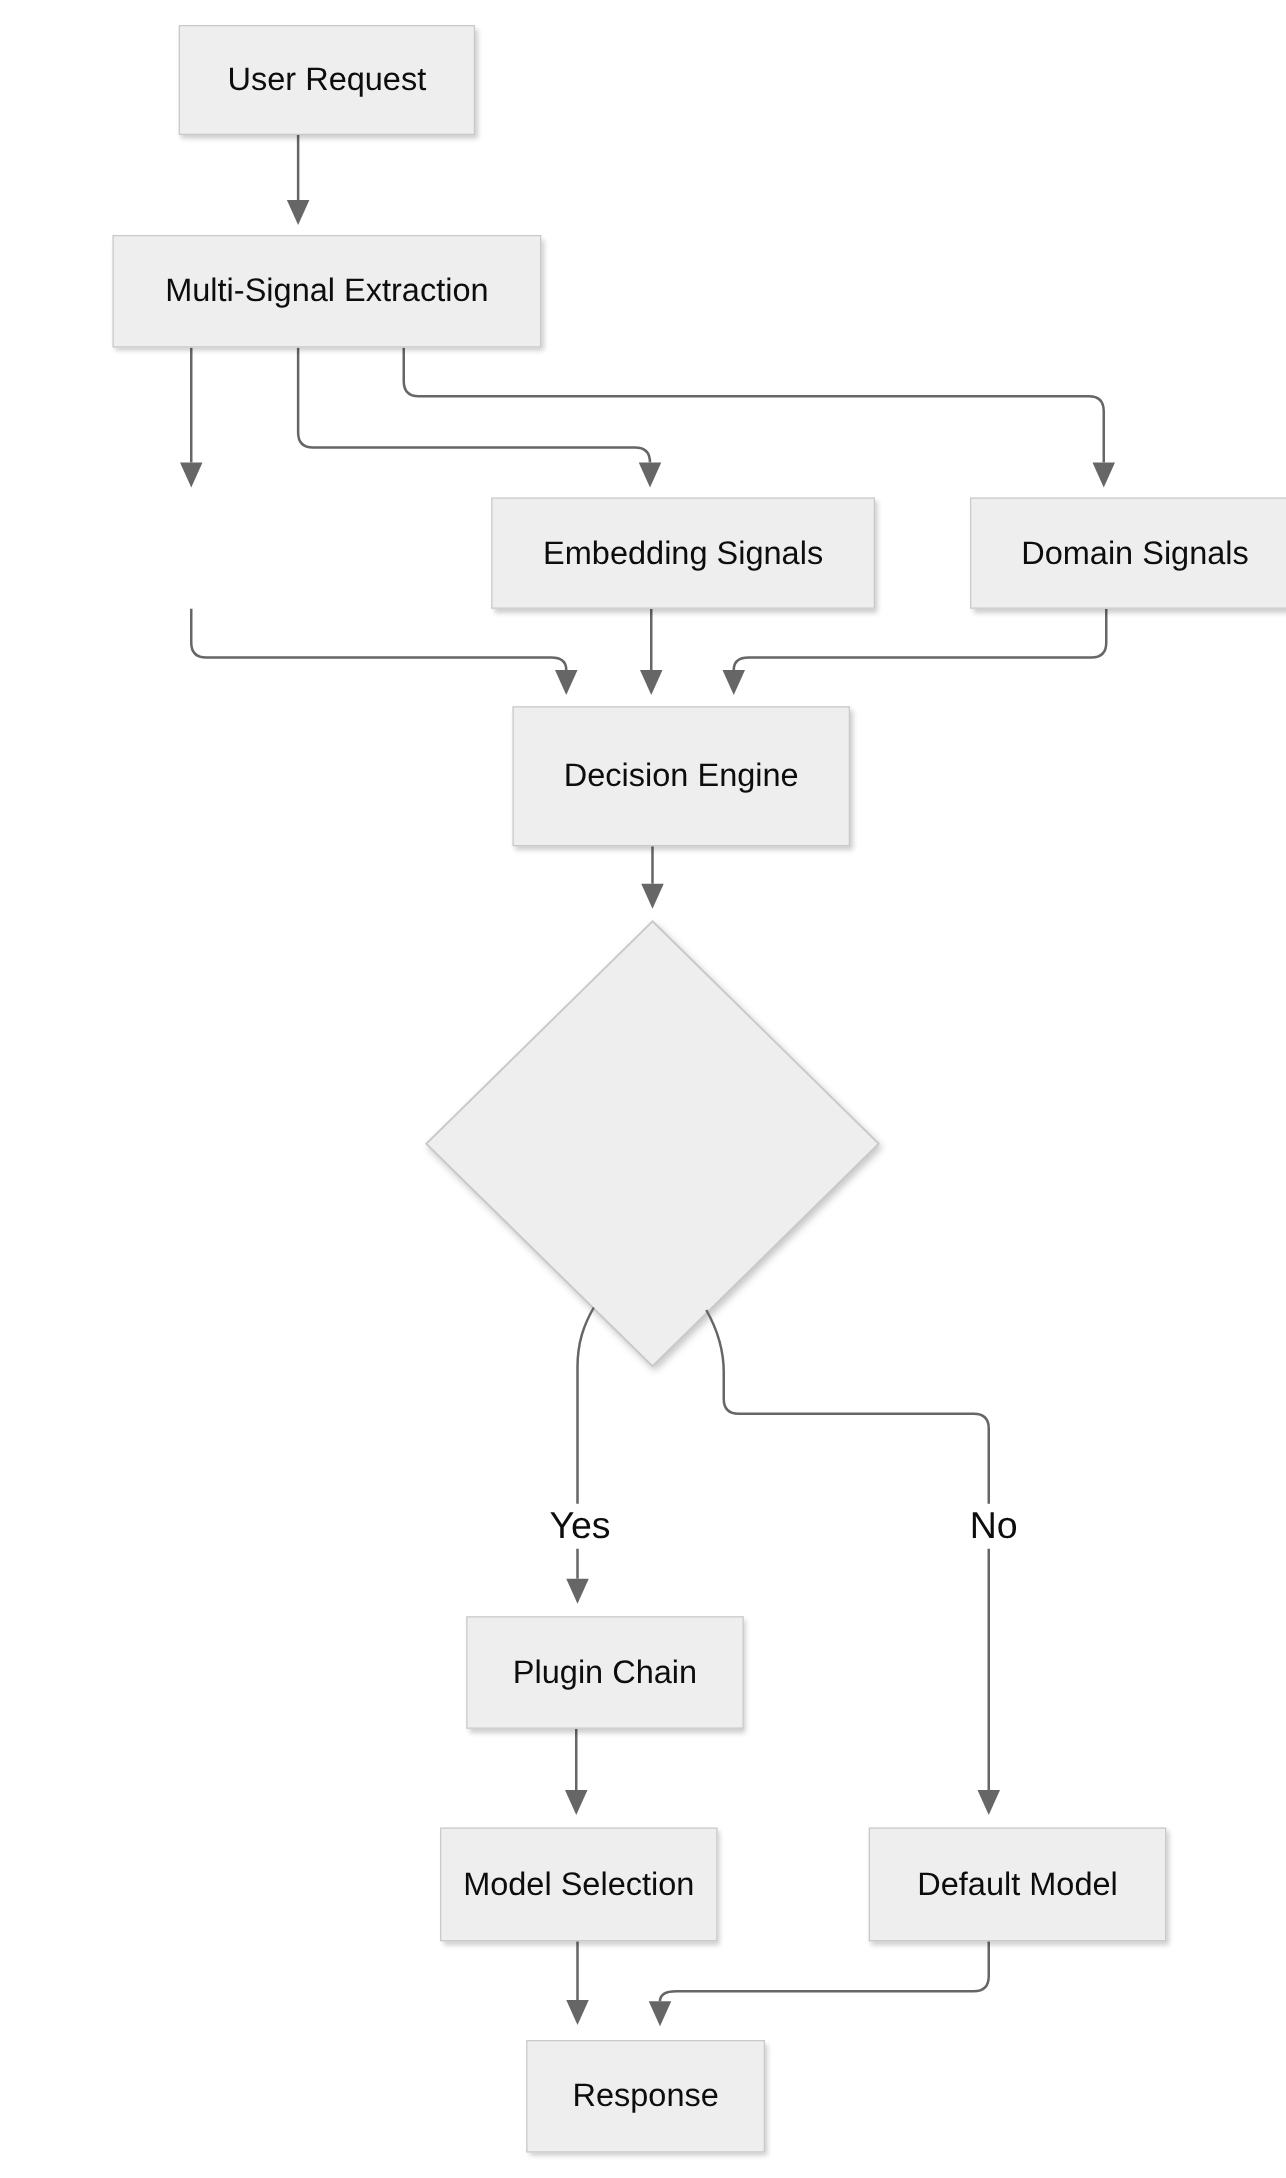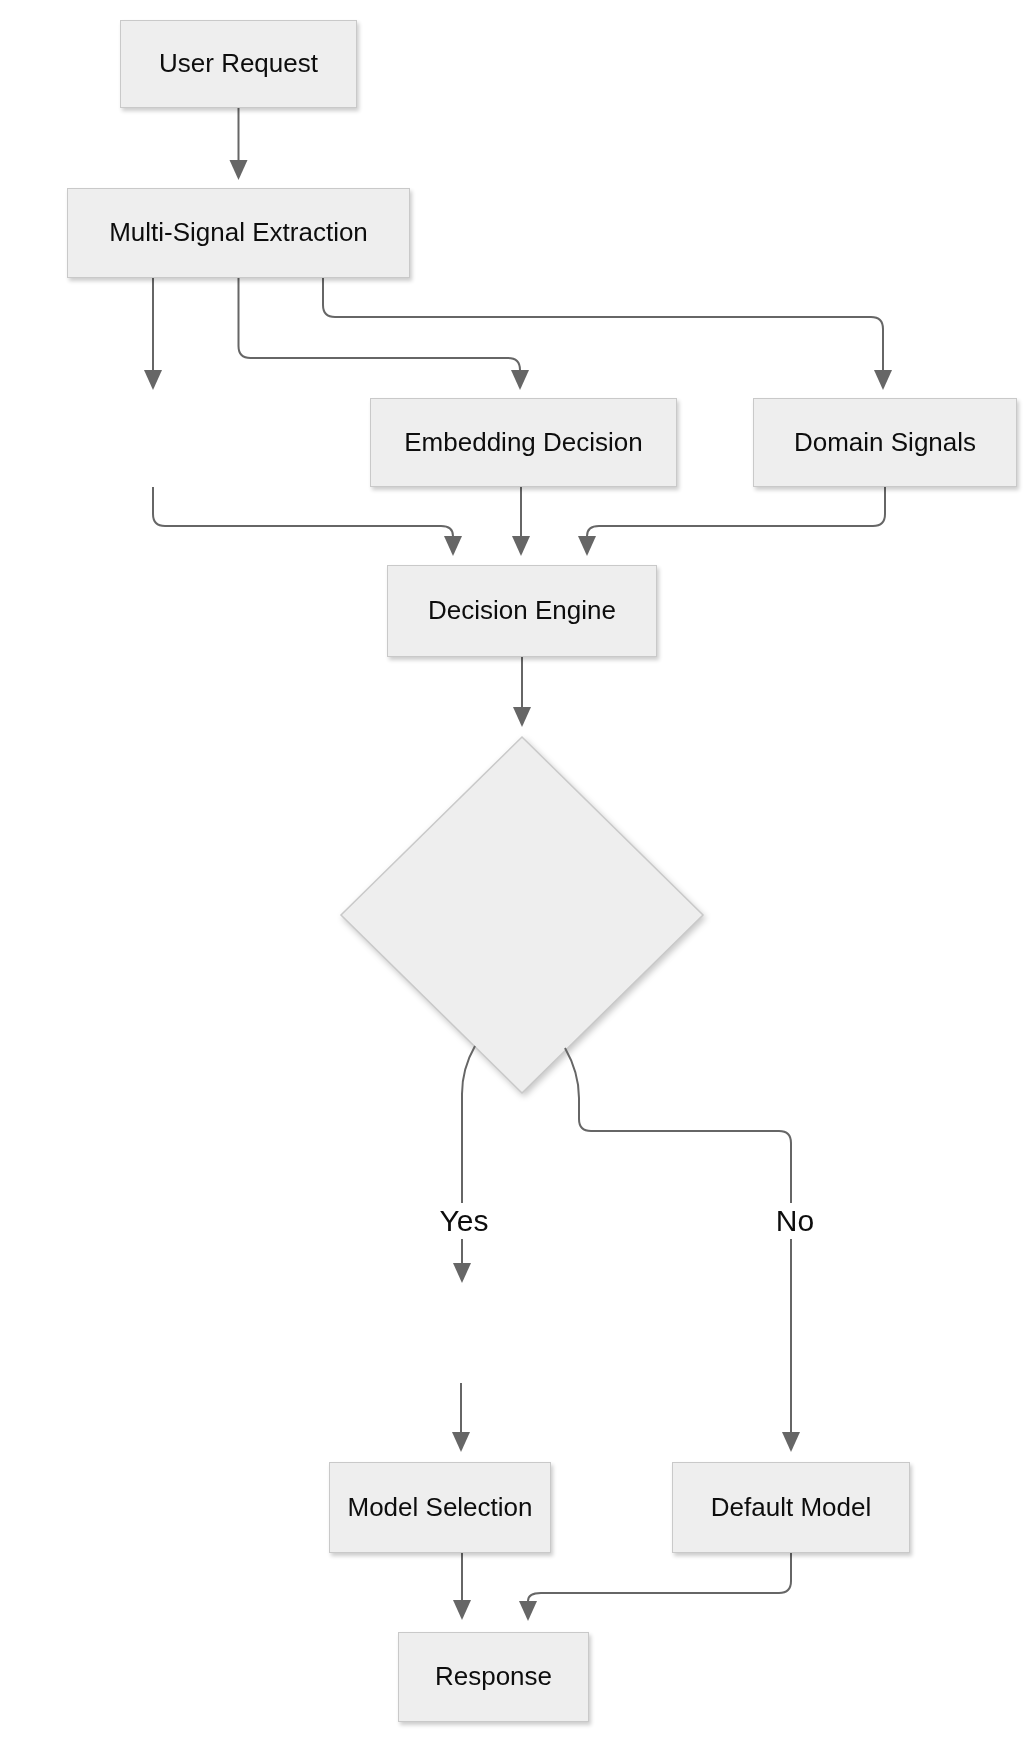--- a/index.html
+++ b/index.html
@@ -31,20 +31,21 @@
     display:flex;align-items:center;justify-content:center;
     background:var(--node-fill);
     border:1px solid var(--node-border);
     box-shadow:2px 3px 4px rgba(0,0,0,0.20);
     color:var(--text);
     font-size:26px;
     line-height:1.2;
     text-align:center;
     box-sizing:border-box;
     white-space:nowrap;
+    margin-left:23px;
   }
   .diamond-label{
     position:absolute;
     display:flex;align-items:center;justify-content:center;
     color:var(--text);
     font-size:26px;
     text-align:center;
     white-space:nowrap;
   }
   .edge-label{
@@ -105,27 +106,28 @@
 
     <path d="M791,1553 L791,1581 Q791,1593 779,1593 L541,1593 Q528,1593 528,1601"></path>
     <polygon class="arrowhead" points="519,1601 537,1601 528,1621"></polygon>
   </svg>
 
   <div class="node" style="left:120px;top:20px;width:237px;height:88px;">User Request</div>
 
   <div class="node" style="left:67px;top:188px;width:343px;height:90px;">Multi-Signal Extraction</div>
 
 
-  <div class="node" style="left:370px;top:398px;width:307px;height:89px;">Embedding Decision</div>
+  <div class="node" style="left:370px;top:398px;width:307px;height:89px;">Embedding Signals</div>
 
   <div class="node" style="left:753px;top:398px;width:264px;height:89px;">Domain Signals</div>
 
-  <div class="node" style="left:387px;top:565px;width:270px;height:92px;">Decision Engine</div>
+  <div class="node" style="left:387px;top:565px;width:270px;height:112px;">Decision Engine</div>
 
 
+  <div class="node" style="left:350px;top:1293px;width:222px;height:90px;">Plugin Chain</div>
 
   <div class="node" style="left:329px;top:1462px;width:222px;height:91px;">Model Selection</div>
 
   <div class="node" style="left:672px;top:1462px;width:238px;height:91px;">Default Model</div>
 
   <div class="node" style="left:398px;top:1632px;width:191px;height:90px;">Response</div>
 
   <div class="edge-label" style="left:425px;top:1177px;width:70px;height:36px;">Yes</div>
 
   <div class="edge-label" style="left:760px;top:1177px;width:62px;height:36px;text-align:right;">No</div>

